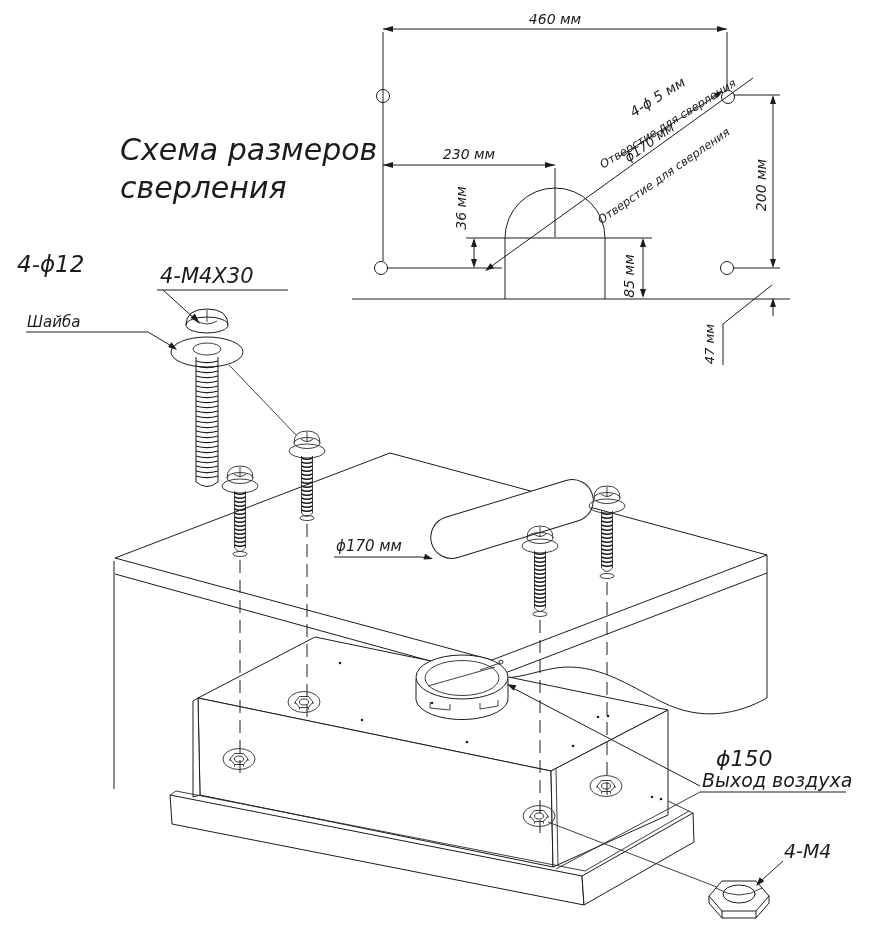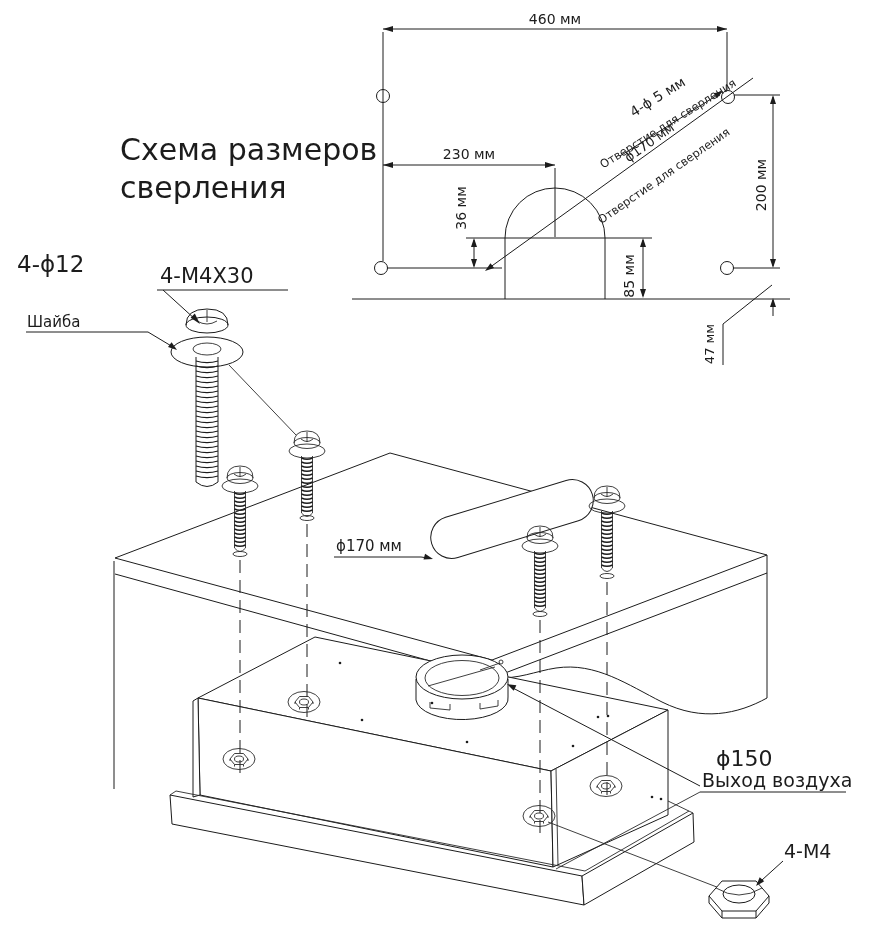--- a/index.html
+++ b/index.html
@@ -1,17 +1,17 @@
 <!DOCTYPE html>
 <html><head>
 <meta charset="utf-8">
 <style>
   html,body{margin:0;padding:0;background:#fff;}
   #stage{position:relative;width:876px;height:932px;background:#ffffff;overflow:hidden;
-         font-family:"DejaVu Sans", "Liberation Sans", sans-serif;}
+         font-family:"DejaVu Sans", "Liberation Sans", sans-serif;font-style:italic;}
   svg text{fill:#1c1c1c;font-family:"DejaVu Sans","Liberation Sans",sans-serif;}
   .ln{stroke:#1c1c1c;stroke-width:1;fill:none;}
   .lnthin{stroke:#2a2a2a;stroke-width:0.9;fill:none;}
   .face{stroke:#1c1c1c;stroke-width:1;fill:#ffffff;}
   .arrow{fill:#1c1c1c;stroke:none;}
   .dash{stroke:#1c1c1c;stroke-width:1;fill:none;stroke-dasharray:13 7;}
   .dot{fill:#1c1c1c;stroke:none;}
 </style>
 </head>
 <body>

